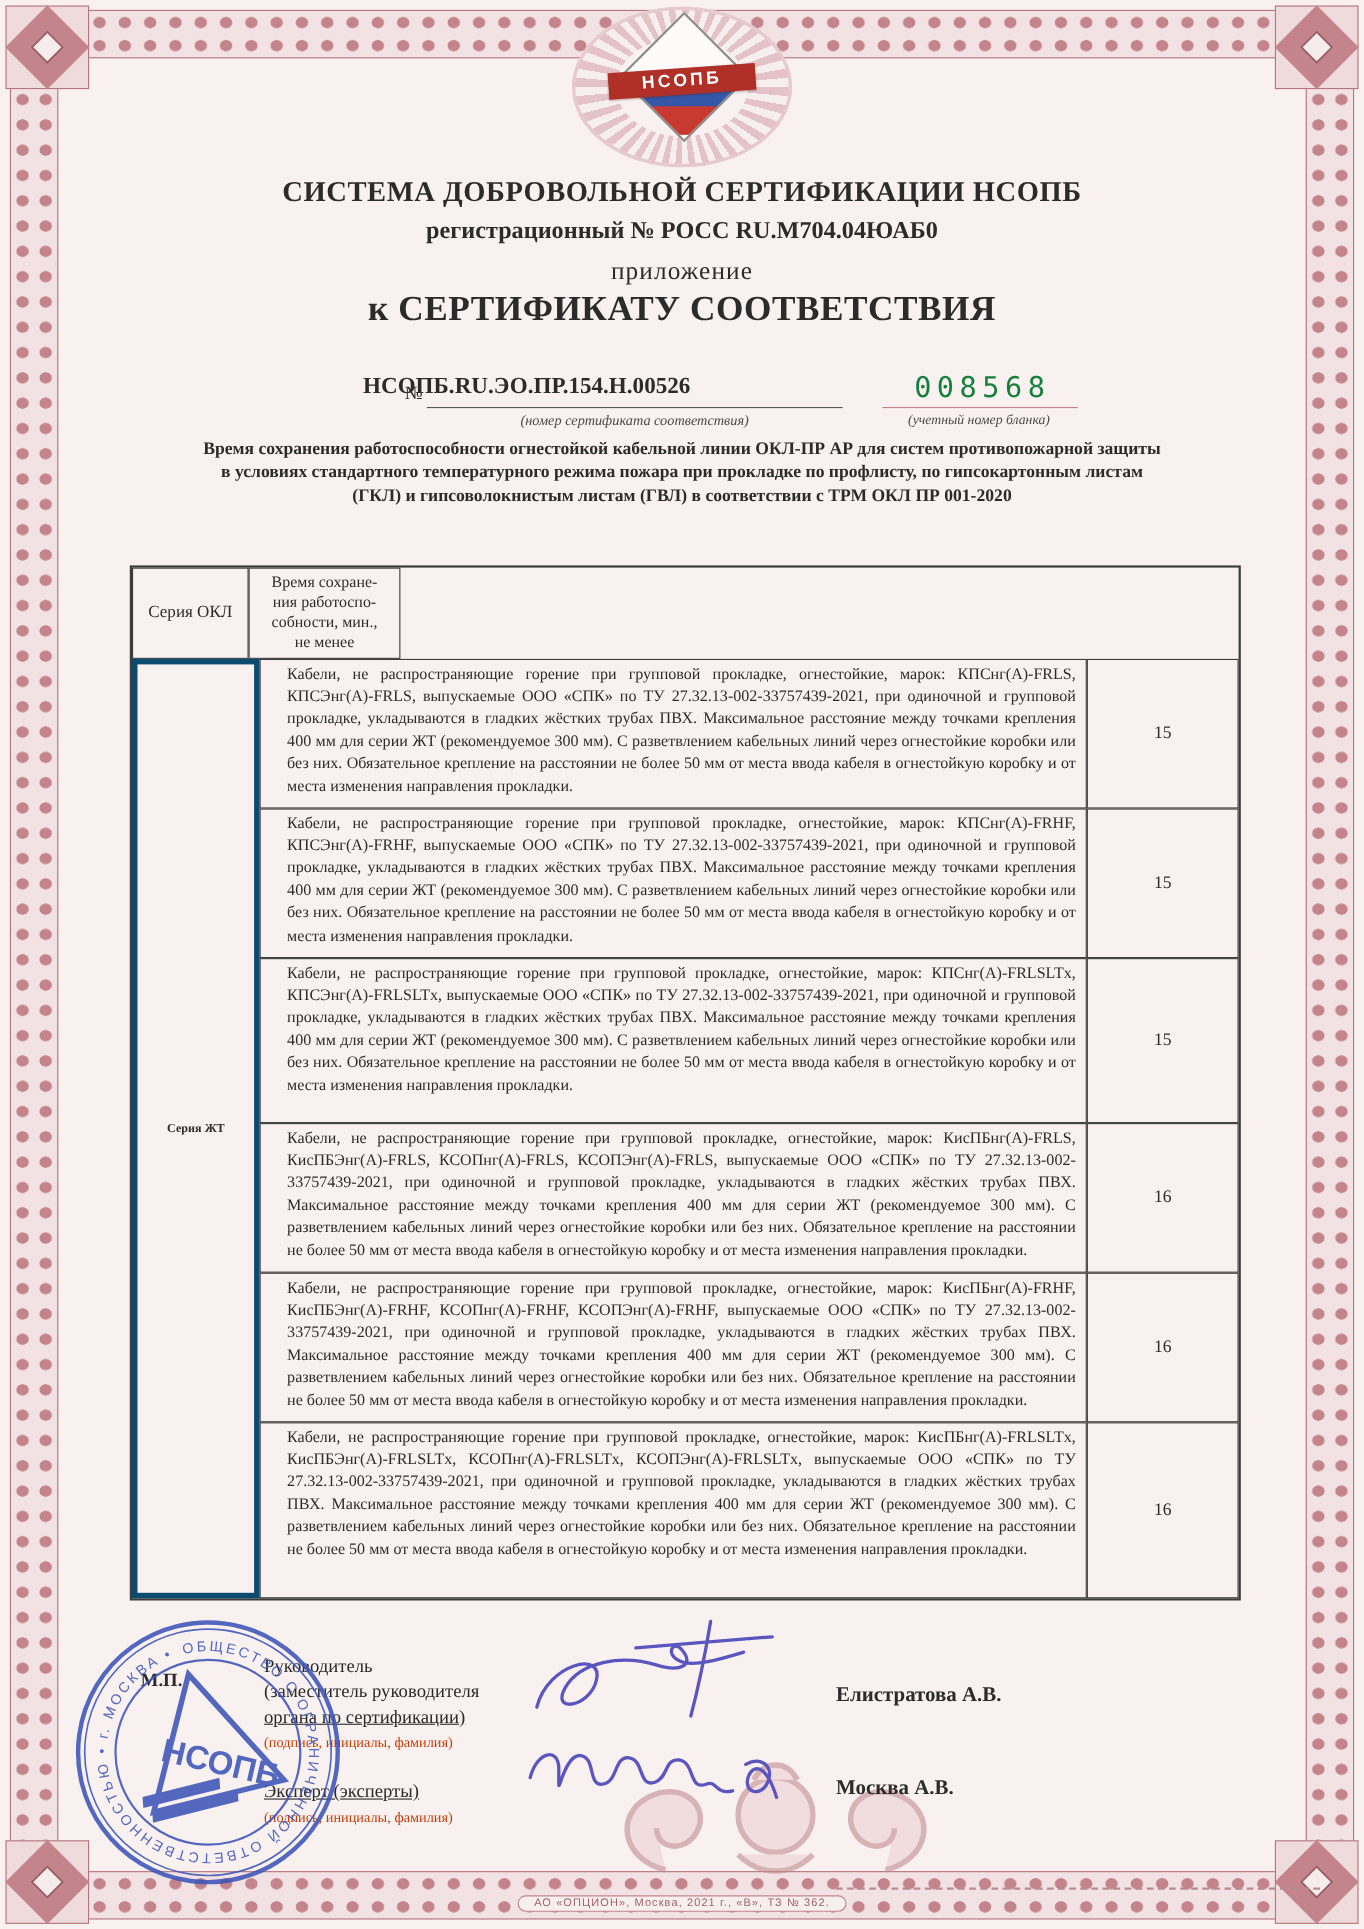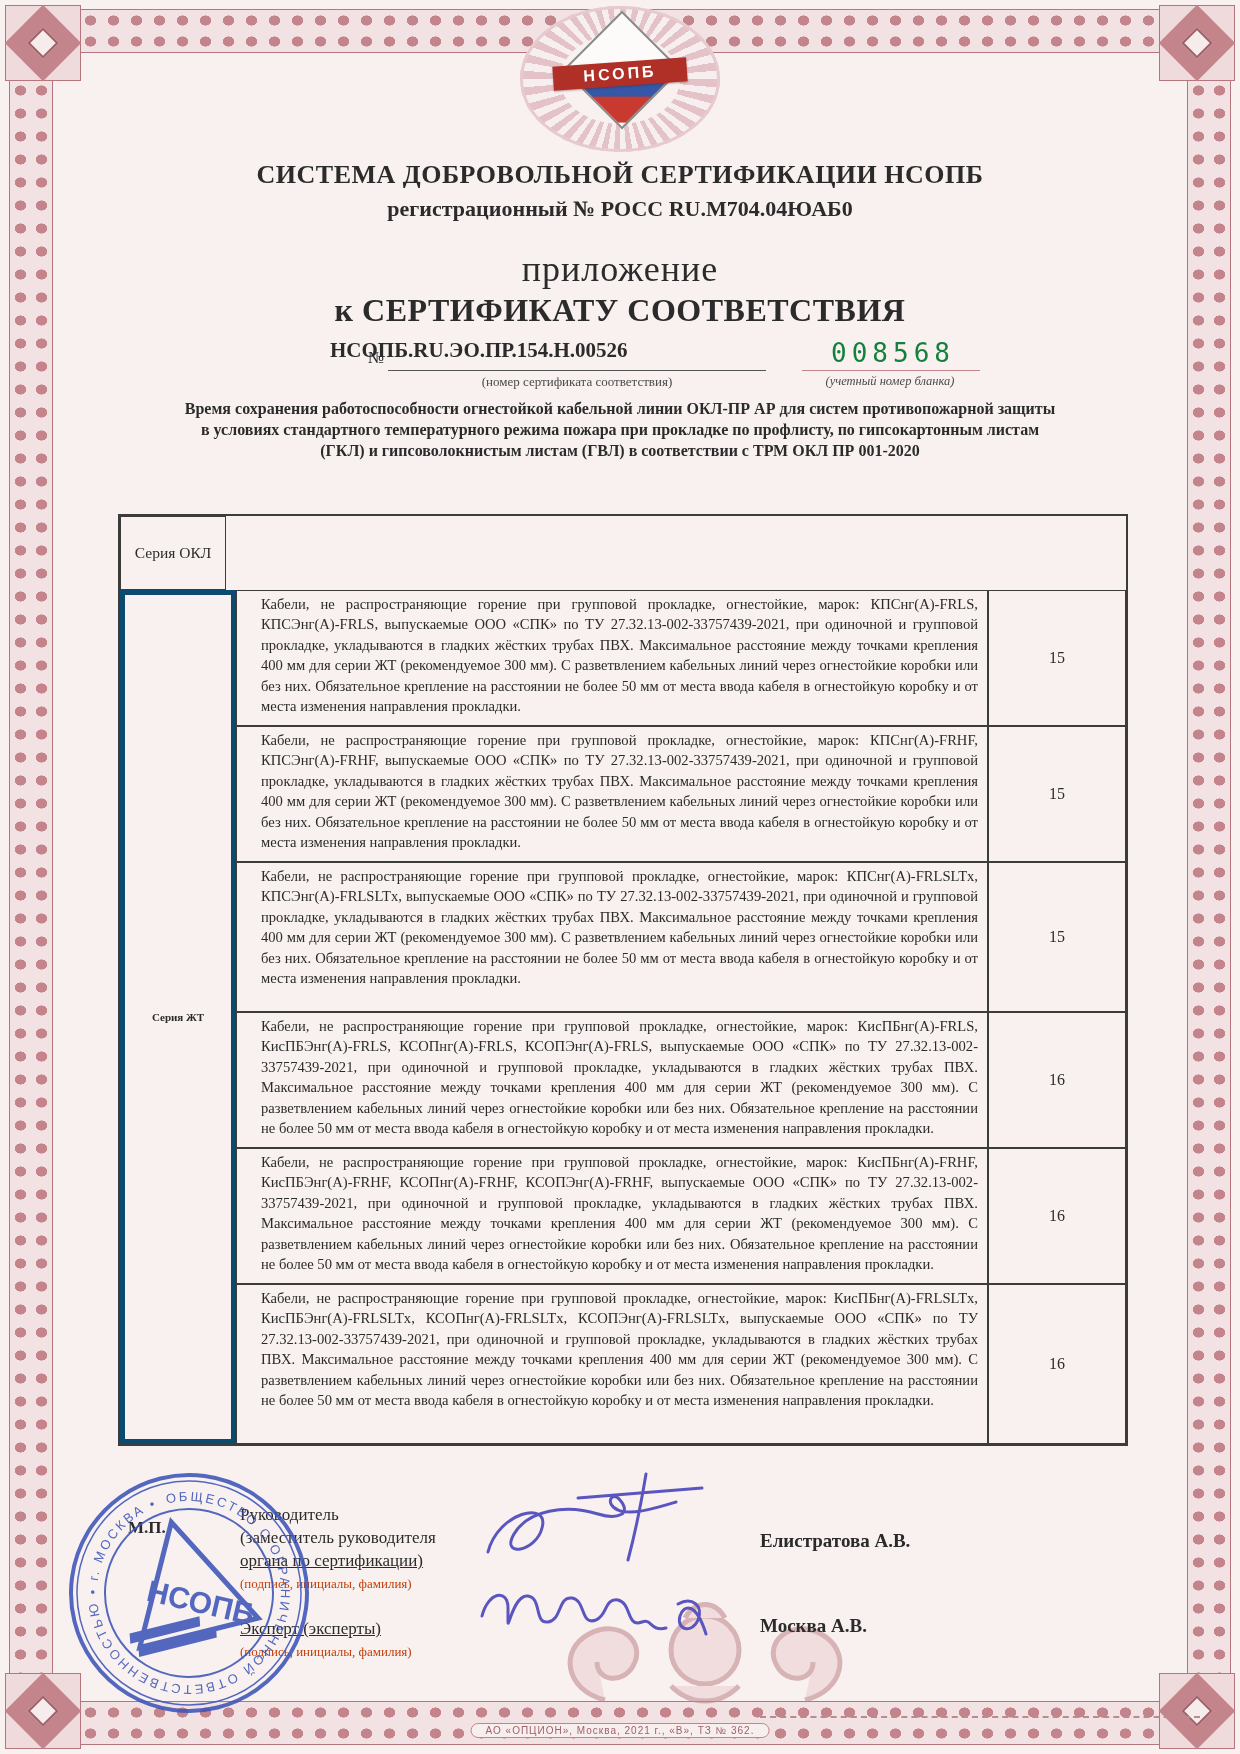--- a/index.html
+++ b/index.html
@@ -33,28 +33,28 @@
   .flag-red{position:absolute;left:-2px;top:70px;width:110px;height:26px;background:#c8392f;transform:rotate(-45deg);}
   .banner{position:absolute;left:48px;top:56px;width:134px;height:24px;background:#b03028;
     transform:rotate(-4deg);display:flex;align-items:center;justify-content:center;
     color:#fff;font-weight:bold;font-size:16px;letter-spacing:3px;
     font-family:"Liberation Sans",sans-serif;box-shadow:0 1px 2px rgba(90,30,30,.4);}
 
   
   .headings{position:absolute;left:60px;right:60px;top:160px;text-align:center;z-index:2;}
   .org-line{font-size:26px;font-weight:bold;letter-spacing:.5px;}
   .reg-line{font-size:22px;font-weight:bold;margin-top:6px;}
-  .title1{font-size:36px;margin-top:26px;letter-spacing:1px;}
+  .title1{font-size:23px;margin-top:12px;letter-spacing:1px;}
   .title2{font-size:32px;font-weight:bold;margin-top:2px;letter-spacing:.5px;}
 
   .numrow{position:absolute;left:0;right:0;top:338px;z-index:2;}
   .num-label{position:absolute;left:368px;top:10px;font-size:17px;}
   .cert-number{position:absolute;left:330px;width:440px;font-size:21px;font-weight:bold;}
   .cert-underline{position:absolute;left:388px;width:378px;top:32px;border-bottom:1.5px solid #555;}
-  .cert-caption{position:absolute;left:388px;width:378px;top:36px;text-align:center;font-size:13px;color:#4a4a4a;}
+  .cert-caption{position:absolute;left:388px;width:378px;top:36px;text-align:center;font-style:italic;font-size:13px;color:#4a4a4a;}
   .blank-number{position:absolute;left:808px;width:170px;text-align:center;font-size:26px;color:#15803d;
     font-family:"DejaVu Sans Mono",monospace;letter-spacing:5px;}
   .blank-underline{position:absolute;left:802px;width:178px;top:32px;border-bottom:1px solid #c4848c;}
   .blank-caption{position:absolute;left:790px;width:200px;top:36px;text-align:center;font-style:italic;font-size:12.5px;color:#4a4a4a;}
 
   .intro{position:absolute;left:78px;right:78px;top:398px;z-index:2;text-align:center;
     font-size:16px;font-weight:bold;line-height:1.32;white-space:pre-line;}
 
   
   .tbl{position:absolute;left:118px;top:514px;width:1006px;z-index:2;border:2px solid #3c3c3c;}
@@ -140,20 +140,24 @@
     <div class="blank-caption">(учетный номер бланка)</div>
   </div>
 
   <div class="intro">Время сохранения работоспособности огнестойкой кабельной линии ОКЛ-ПР АР для систем противопожарной защиты
 в условиях стандартного температурного режима пожара при прокладке по профлисту, по гипсокартонным листам
 (ГКЛ) и гипсоволокнистым листам (ГВЛ) в соответствии с ТРМ ОКЛ ПР 001-2020</div>
 
   <div class="tbl">
     <div class="trow hdr">
       <div class="cell c1">Серия ОКЛ</div>
+      <div class="cell c3">Время сохране-
+ния работоспо-
+собности, мин.,
+не менее</div>
     </div>
     <div class="body-wrap">
       <div class="series-cell">Серия ЖТ</div>
       <div class="body-rows">
           <div class="trow">
             <div class="cell c2 cell-text">Кабели, не распространяющие горение при групповой прокладке, огнестойкие, марок: КПСнг(А)-FRLS, КПСЭнг(А)-FRLS, выпускаемые ООО «СПК» по ТУ 27.32.13-002-33757439-2021, при одиночной и групповой прокладке, укладываются в гладких жёстких трубах ПВХ. Максимальное расстояние между точками крепления 400 мм для серии ЖТ (рекомендуемое 300 мм). С разветвлением кабельных линий через огнестойкие коробки или без них. Обязательное крепление на расстоянии не более 50 мм от места ввода кабеля в огнестойкую коробку и от места изменения направления прокладки.</div>
             <div class="cell c3 cell-value">15</div>
           </div>
           <div class="trow">
             <div class="cell c2 cell-text">Кабели, не распространяющие горение при групповой прокладке, огнестойкие, марок: КПСнг(А)-FRHF, КПСЭнг(А)-FRHF, выпускаемые ООО «СПК» по ТУ 27.32.13-002-33757439-2021, при одиночной и групповой прокладке, укладываются в гладких жёстких трубах ПВХ. Максимальное расстояние между точками крепления 400 мм для серии ЖТ (рекомендуемое 300 мм). С разветвлением кабельных линий через огнестойкие коробки или без них. Обязательное крепление на расстоянии не более 50 мм от места ввода кабеля в огнестойкую коробку и от места изменения направления прокладки.</div>

